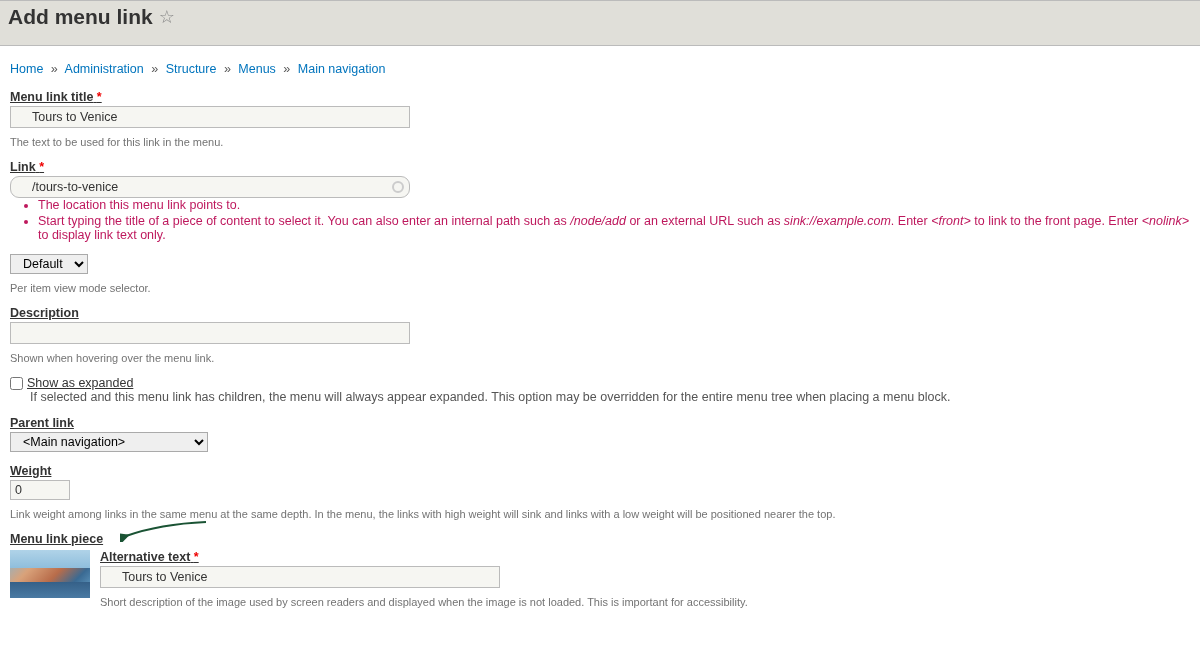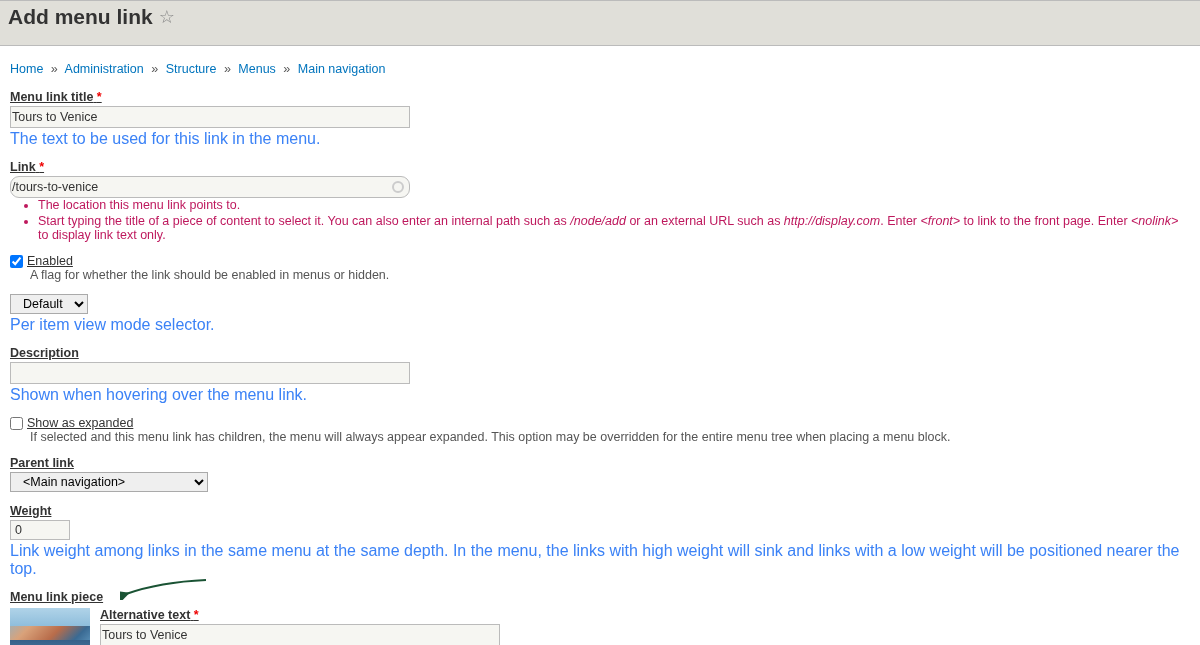--- a/index.html
+++ b/index.html
@@ -54,32 +54,32 @@
     margin-bottom: 2px;
     font-size: 12.5px;
     color: #333;
     text-decoration: underline;
   }
   .required {
     color: #e00;
   }
   .txt-input {
     width: 400px;
-    padding: 3px 1px;
+    padding: 3px 21px;
     border: 1px solid #bbb;
     background: #f6f6f2;
     font-family: inherit;
     font-size: 12.5px;
     color: #333;
   }
   .txt-input.small { width: 60px; padding: 2px 4px; }
   .desc {
-    font-size: 16px;
-    color: #3b82f6;
-    margin-top: 2px;
+    font-size: 11px;
+    color: #737373;
+    margin-top: 8px;
   }
   .link-field-wrap {
     position: relative;
     width: 400px;
   }
   .link-field-wrap .spinner {
     position: absolute;
     right: 6px;
     top: 50%;
     transform: translateY(-50%);
@@ -172,32 +172,25 @@
 
   <div class="form-item">
     <label><span>Link</span> <span class="required">*</span></label>
     <div class="link-field-wrap">
       <input type="text" class="txt-input" style="width: 100%; border-radius: 9px;" value="/tours-to-venice">
       <span class="spinner"></span>
     </div>
     <ul class="hints">
       <li>The location this menu link points to.</li>
       <li>
-        <span>Start typing the title of a piece of content to select it. You can also enter an internal path such as </span><em>/node/add</em><span> or an external URL such as </span><em>http://display.com</em><span>. Enter </span><em>&lt;front&gt;</em><span> to link to the front page. Enter </span><em>&lt;nolink&gt;</em><span> to display link text only.</span>
+        <span>Start typing the title of a piece of content to select it. You can also enter an internal path such as </span><em>/node/add</em><span> or an external URL such as </span><em>sink://example.com</em><span>. Enter </span><em>&lt;front&gt;</em><span> to link to the front page. Enter </span><em>&lt;nolink&gt;</em><span> to display link text only.</span>
       </li>
     </ul>
   </div>
 
-  <div class="form-item">
-    <div class="checkbox-row">
-      <input type="checkbox" checked="" style="">
-      <label class="inline">Enabled</label>
-    </div>
-    <div class="sub-desc">A flag for whether the link should be enabled in menus or hidden.</div>
-  </div>
 
   <div class="form-item">
     <select>
       <option>Default</option>
     </select>
     <div class="desc">Per item view mode selector.</div>
   </div>
 
   <div class="form-item">
     <label>Description</label>

